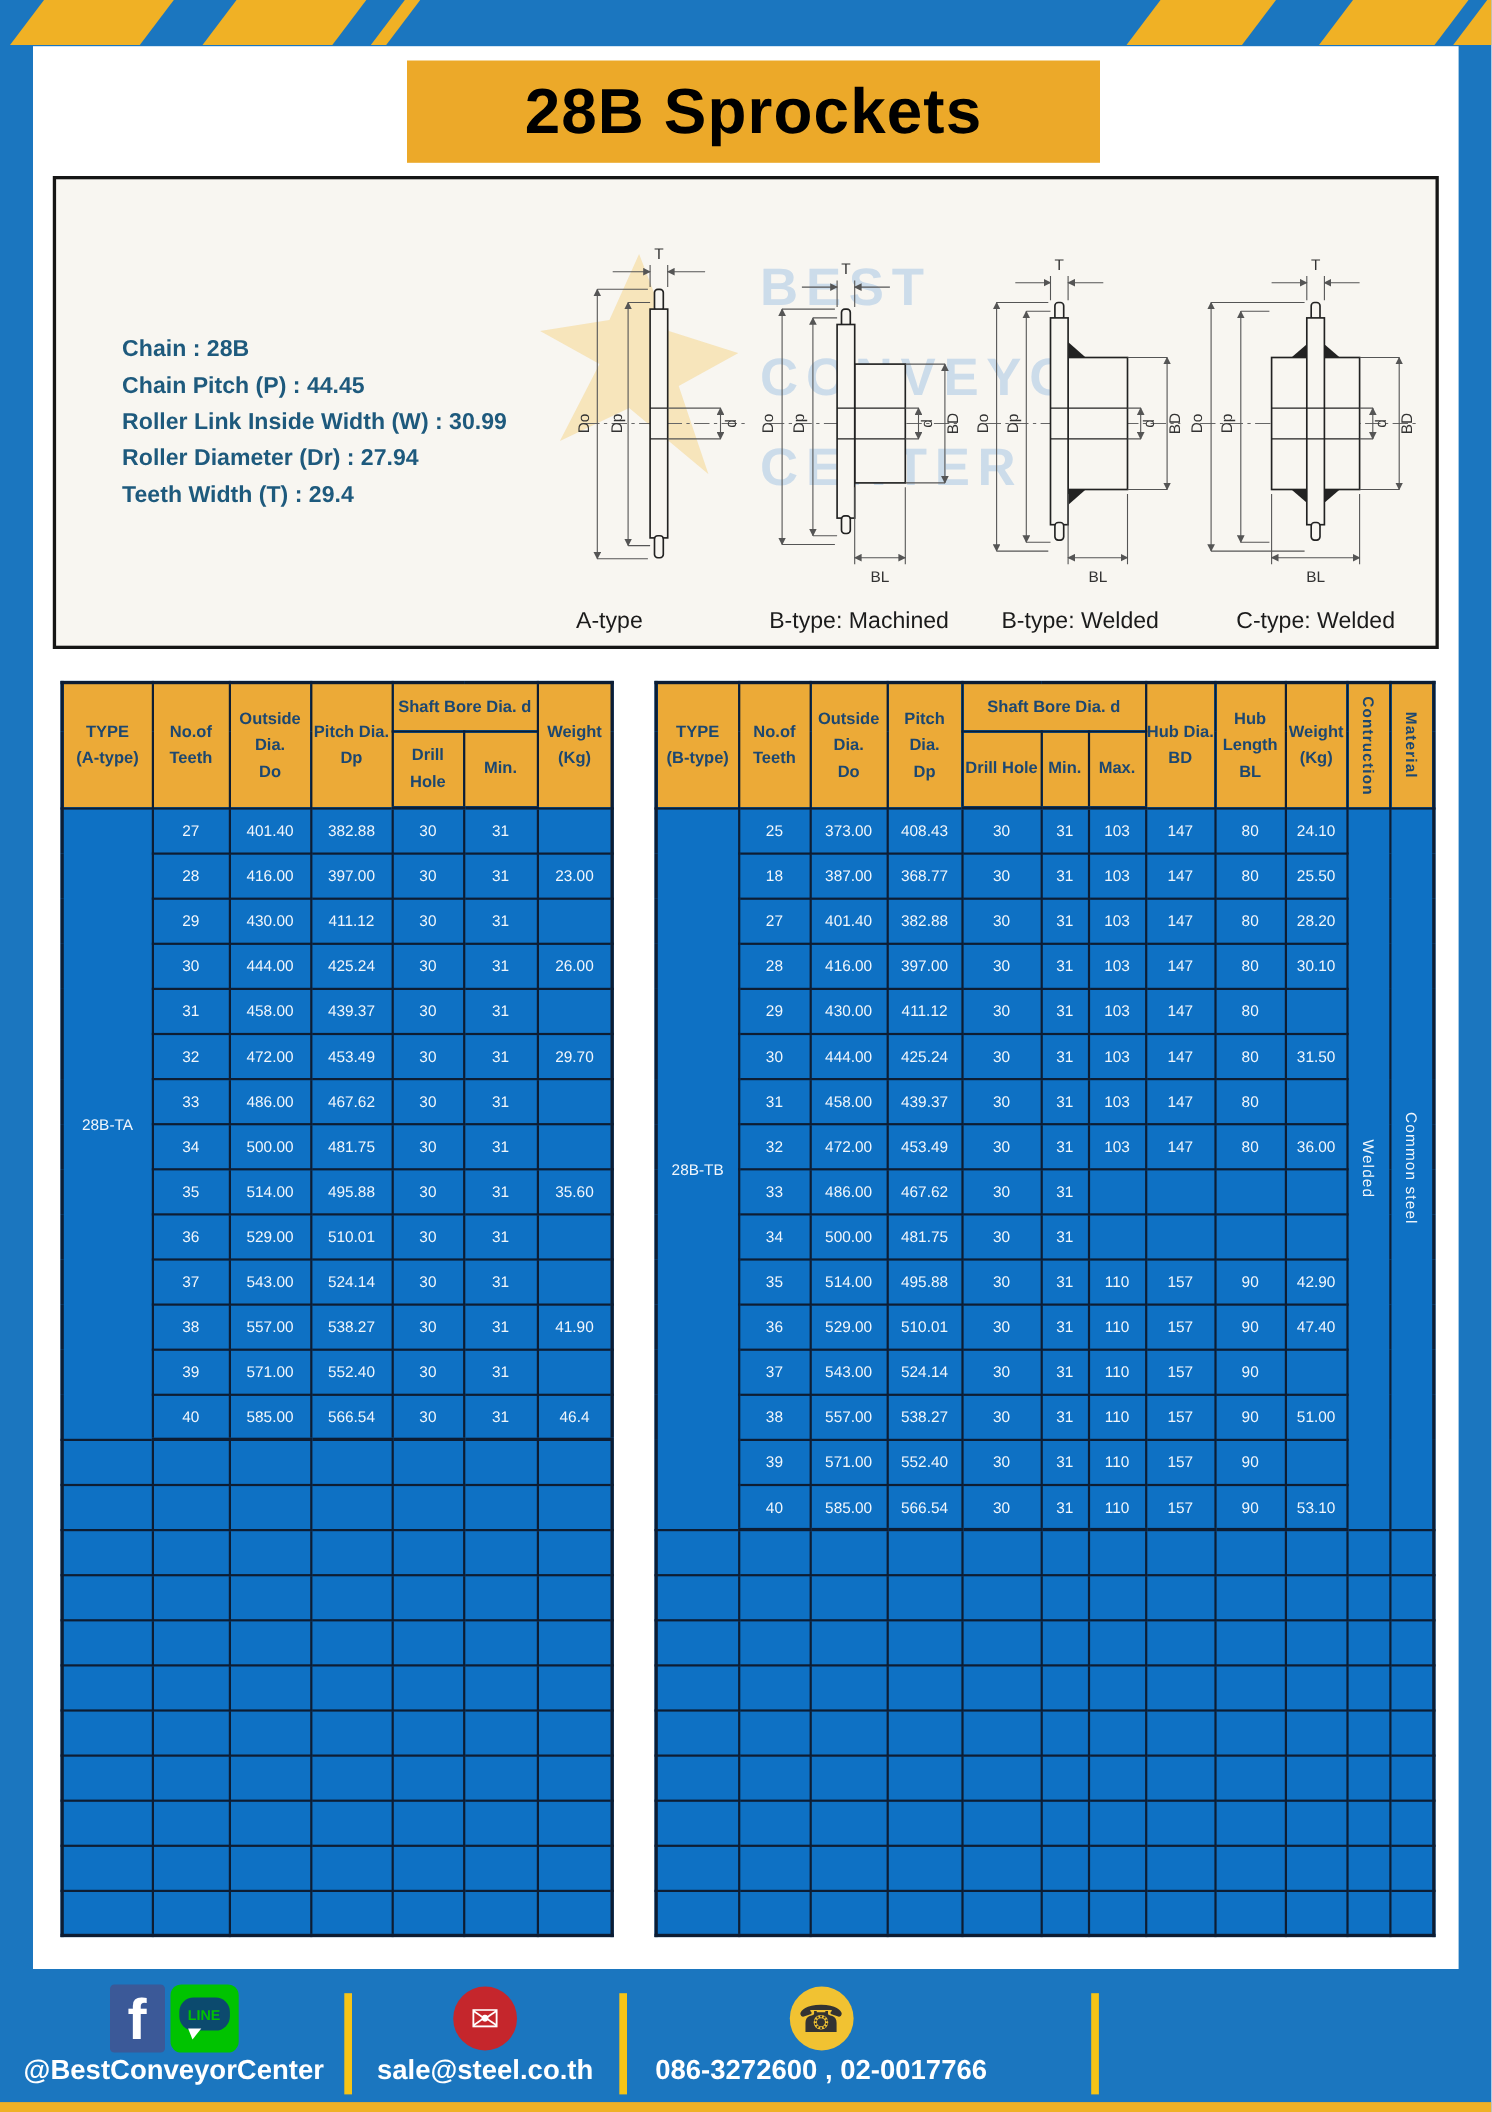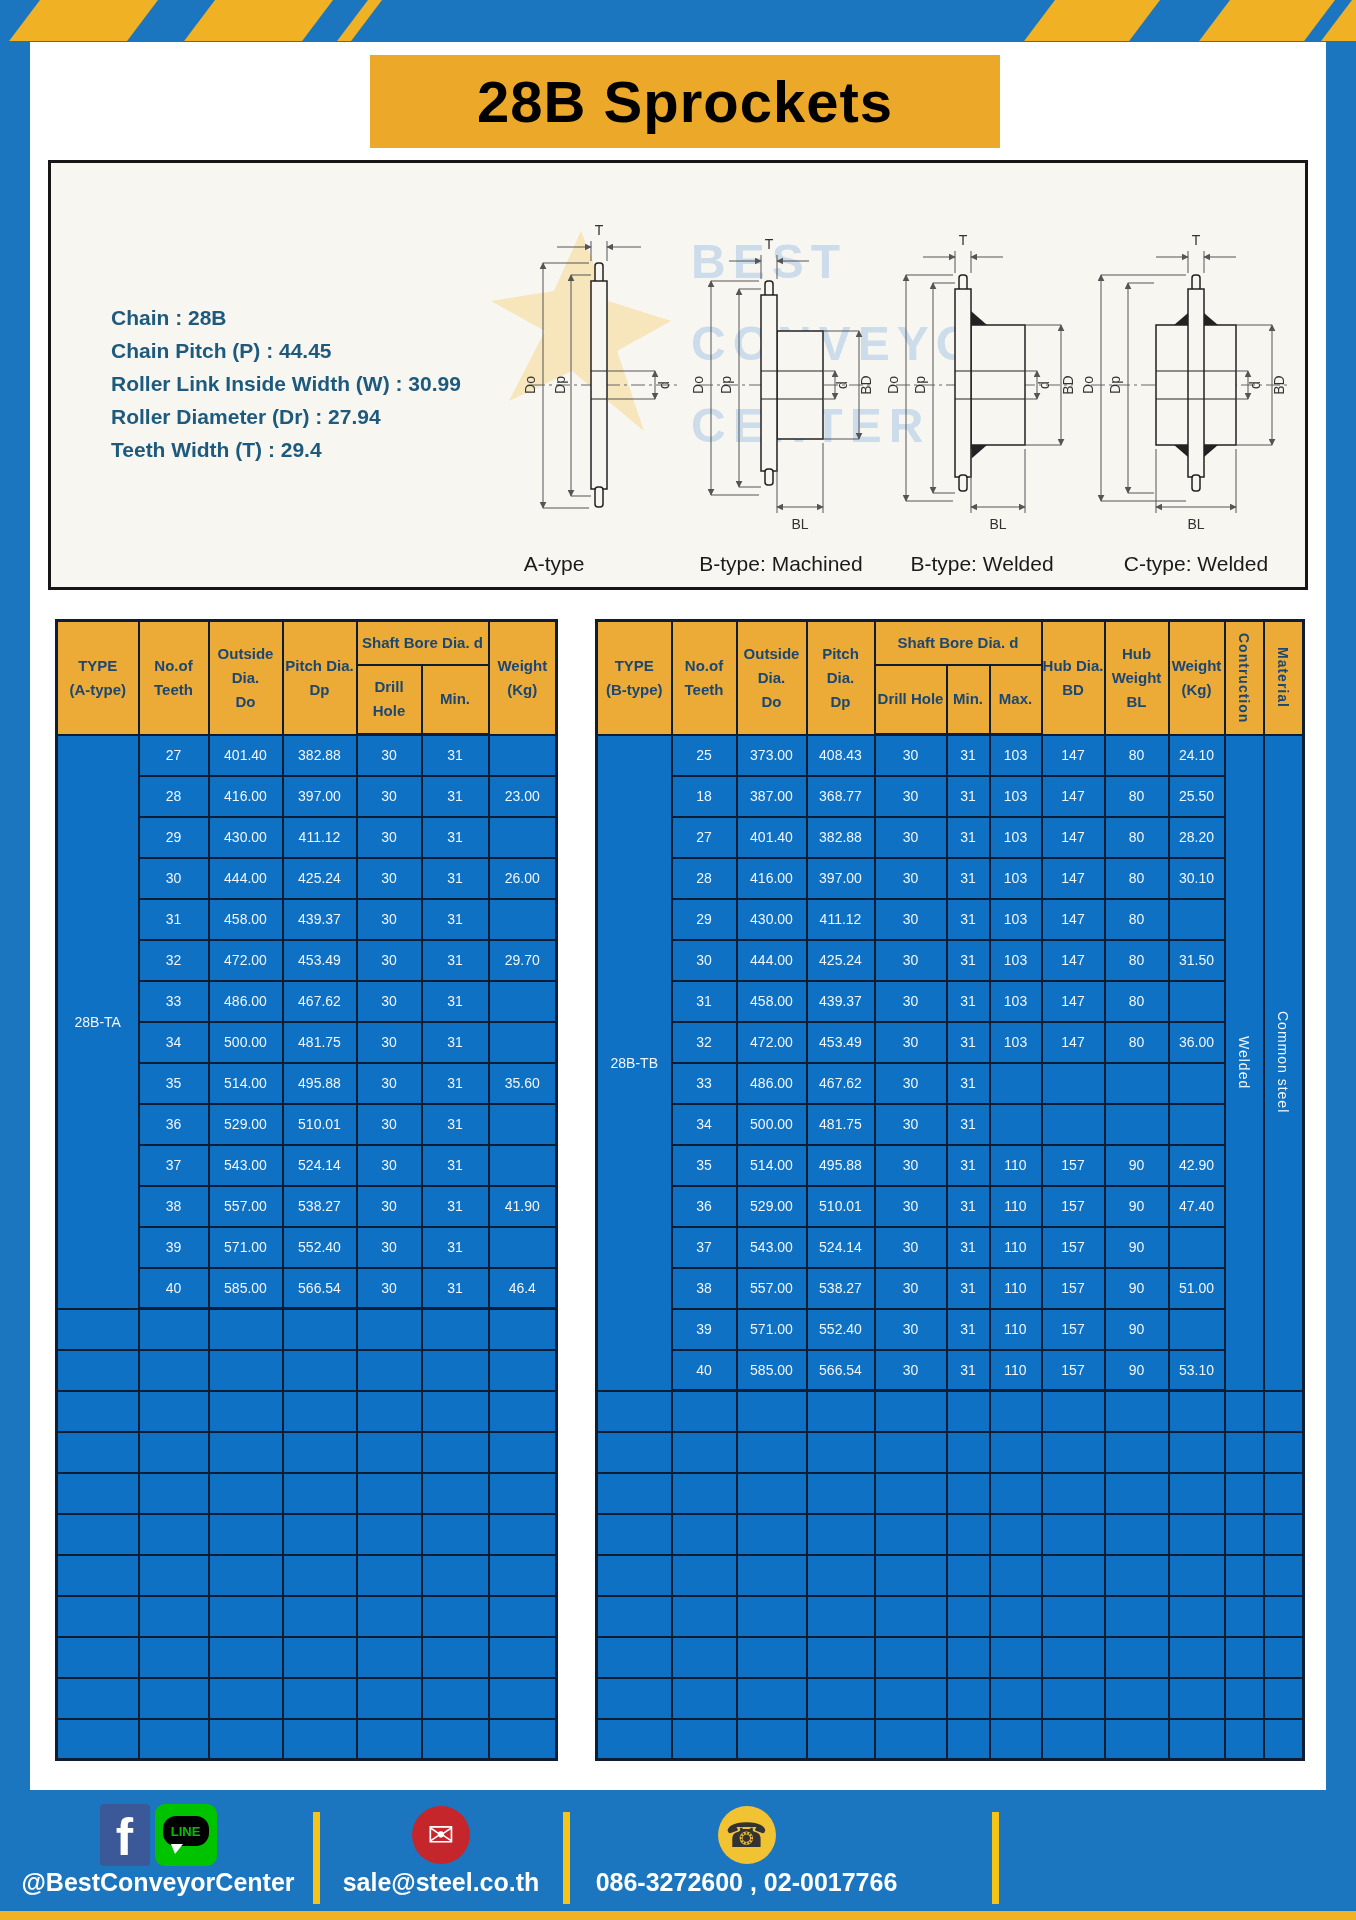--- a/index.html
+++ b/index.html
@@ -49,21 +49,21 @@
   tr.last-data-row td{border-bottom:3px solid #0d1d33;}
   
   .footer{position:absolute;left:0;top:1790px;width:1356px;height:121px;display:flex;color:#fff;}
   .fsec{display:flex;flex-direction:column;align-items:center;justify-content:flex-start;padding-top:12px;}
   .fsec .icons{height:66px;display:flex;align-items:center;gap:5px;}
   .flabel{font-size:25px;font-weight:bold;white-space:nowrap;}
   .divider{position:absolute;top:22px;width:7px;height:92px;background:#f5c417;}
   .fb{width:50px;height:62px;background:#3b5998;border-radius:4px;display:flex;align-items:flex-end;
       justify-content:center;color:#fff;font-weight:bold;font-size:52px;line-height:58px;}
   .line-badge{width:62px;height:62px;background:#00c300;border-radius:10px;position:relative;}
-  .line-bubble{position:absolute;left:8px;top:12px;width:46px;height:30px;background:#000000;border-radius:13px;
+  .line-bubble{position:absolute;left:8px;top:12px;width:46px;height:30px;background:#0c4a6e;border-radius:13px;
                display:flex;align-items:center;justify-content:center;color:#00c300;font-size:13px;font-weight:bold;}
   .line-tail{position:absolute;left:16px;top:40px;width:0;height:0;border-left:4px solid transparent;
              border-right:8px solid transparent;border-top:10px solid #fff;}
   .circle-icon{width:58px;height:58px;border-radius:50%;display:flex;align-items:center;justify-content:center;}
   .mail{background:#c5262c;font-size:32px;color:#fff;}
   .globe{background:#38a3dc;}
   .phone{background:#f1c232;font-size:34px;color:#333;}
   .bottom-strip{position:absolute;left:0;top:1911px;width:1356px;height:9px;background:#f0b125;}
 </style>
 </head>
@@ -496,21 +496,21 @@
 Teeth</th>
           <th rowspan="2">Outside
 Dia.
 Do</th>
           <th rowspan="2">Pitch Dia.
 Dp</th>
           <th colspan="3">Shaft Bore Dia. d</th>
           <th rowspan="2">Hub Dia.
 BD</th>
           <th rowspan="2">Hub
-Weight
+Length
 BL</th>
           <th rowspan="2">Weight
 (Kg)</th>
           <th rowspan="2" class="vhead">Contruction</th>
           <th rowspan="2" class="vhead">Material</th>
         </tr>
         <tr class="hrow2">
           <th>Drill Hole</th>
           <th>Min.</th>
           <th>Max.</th>

